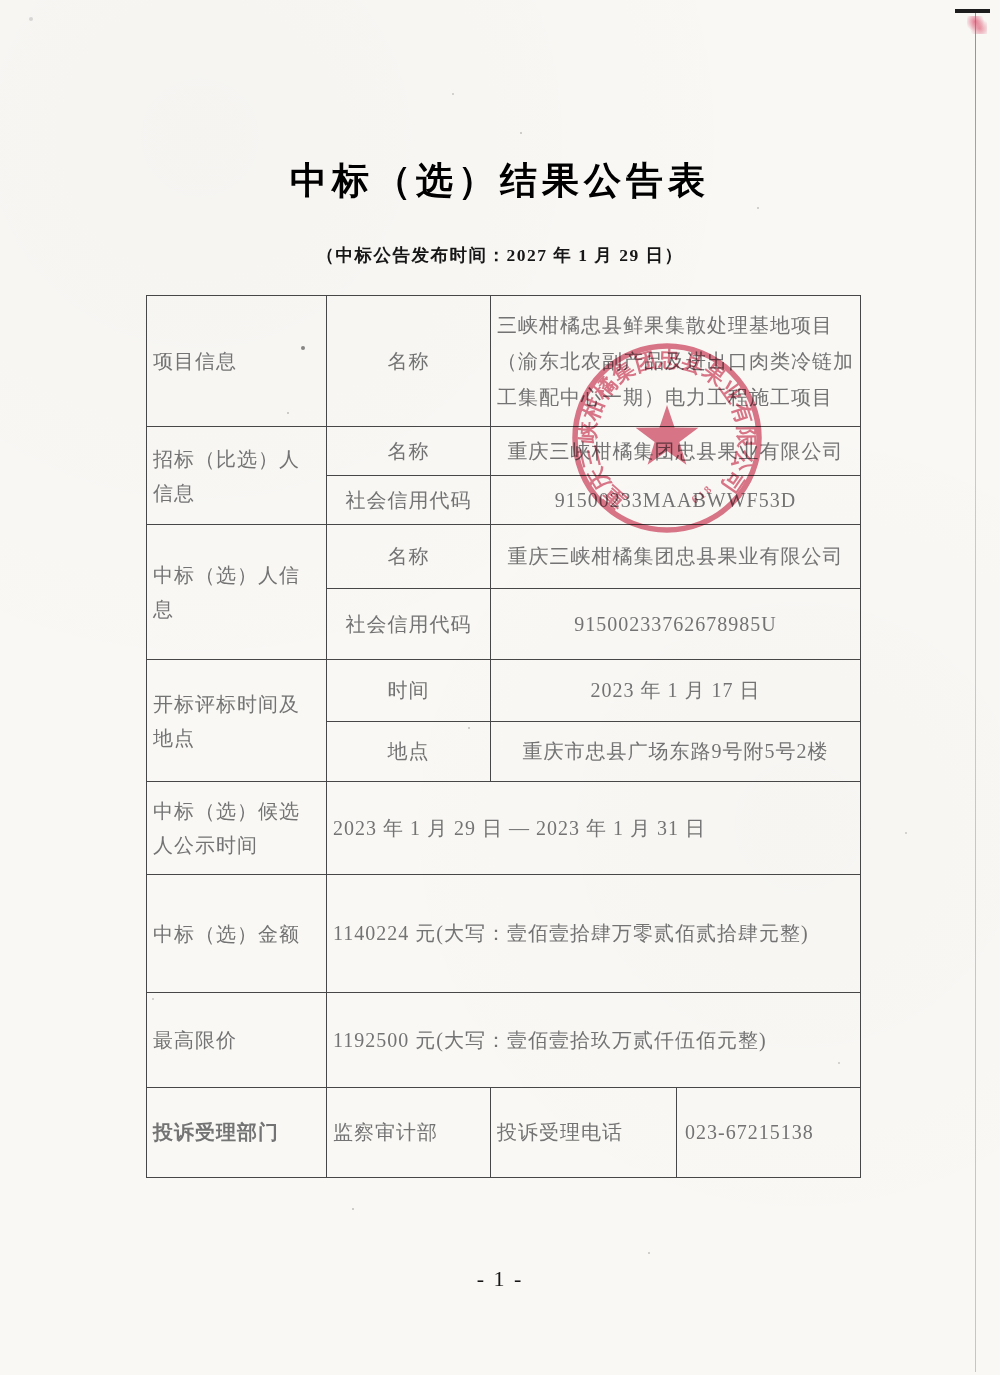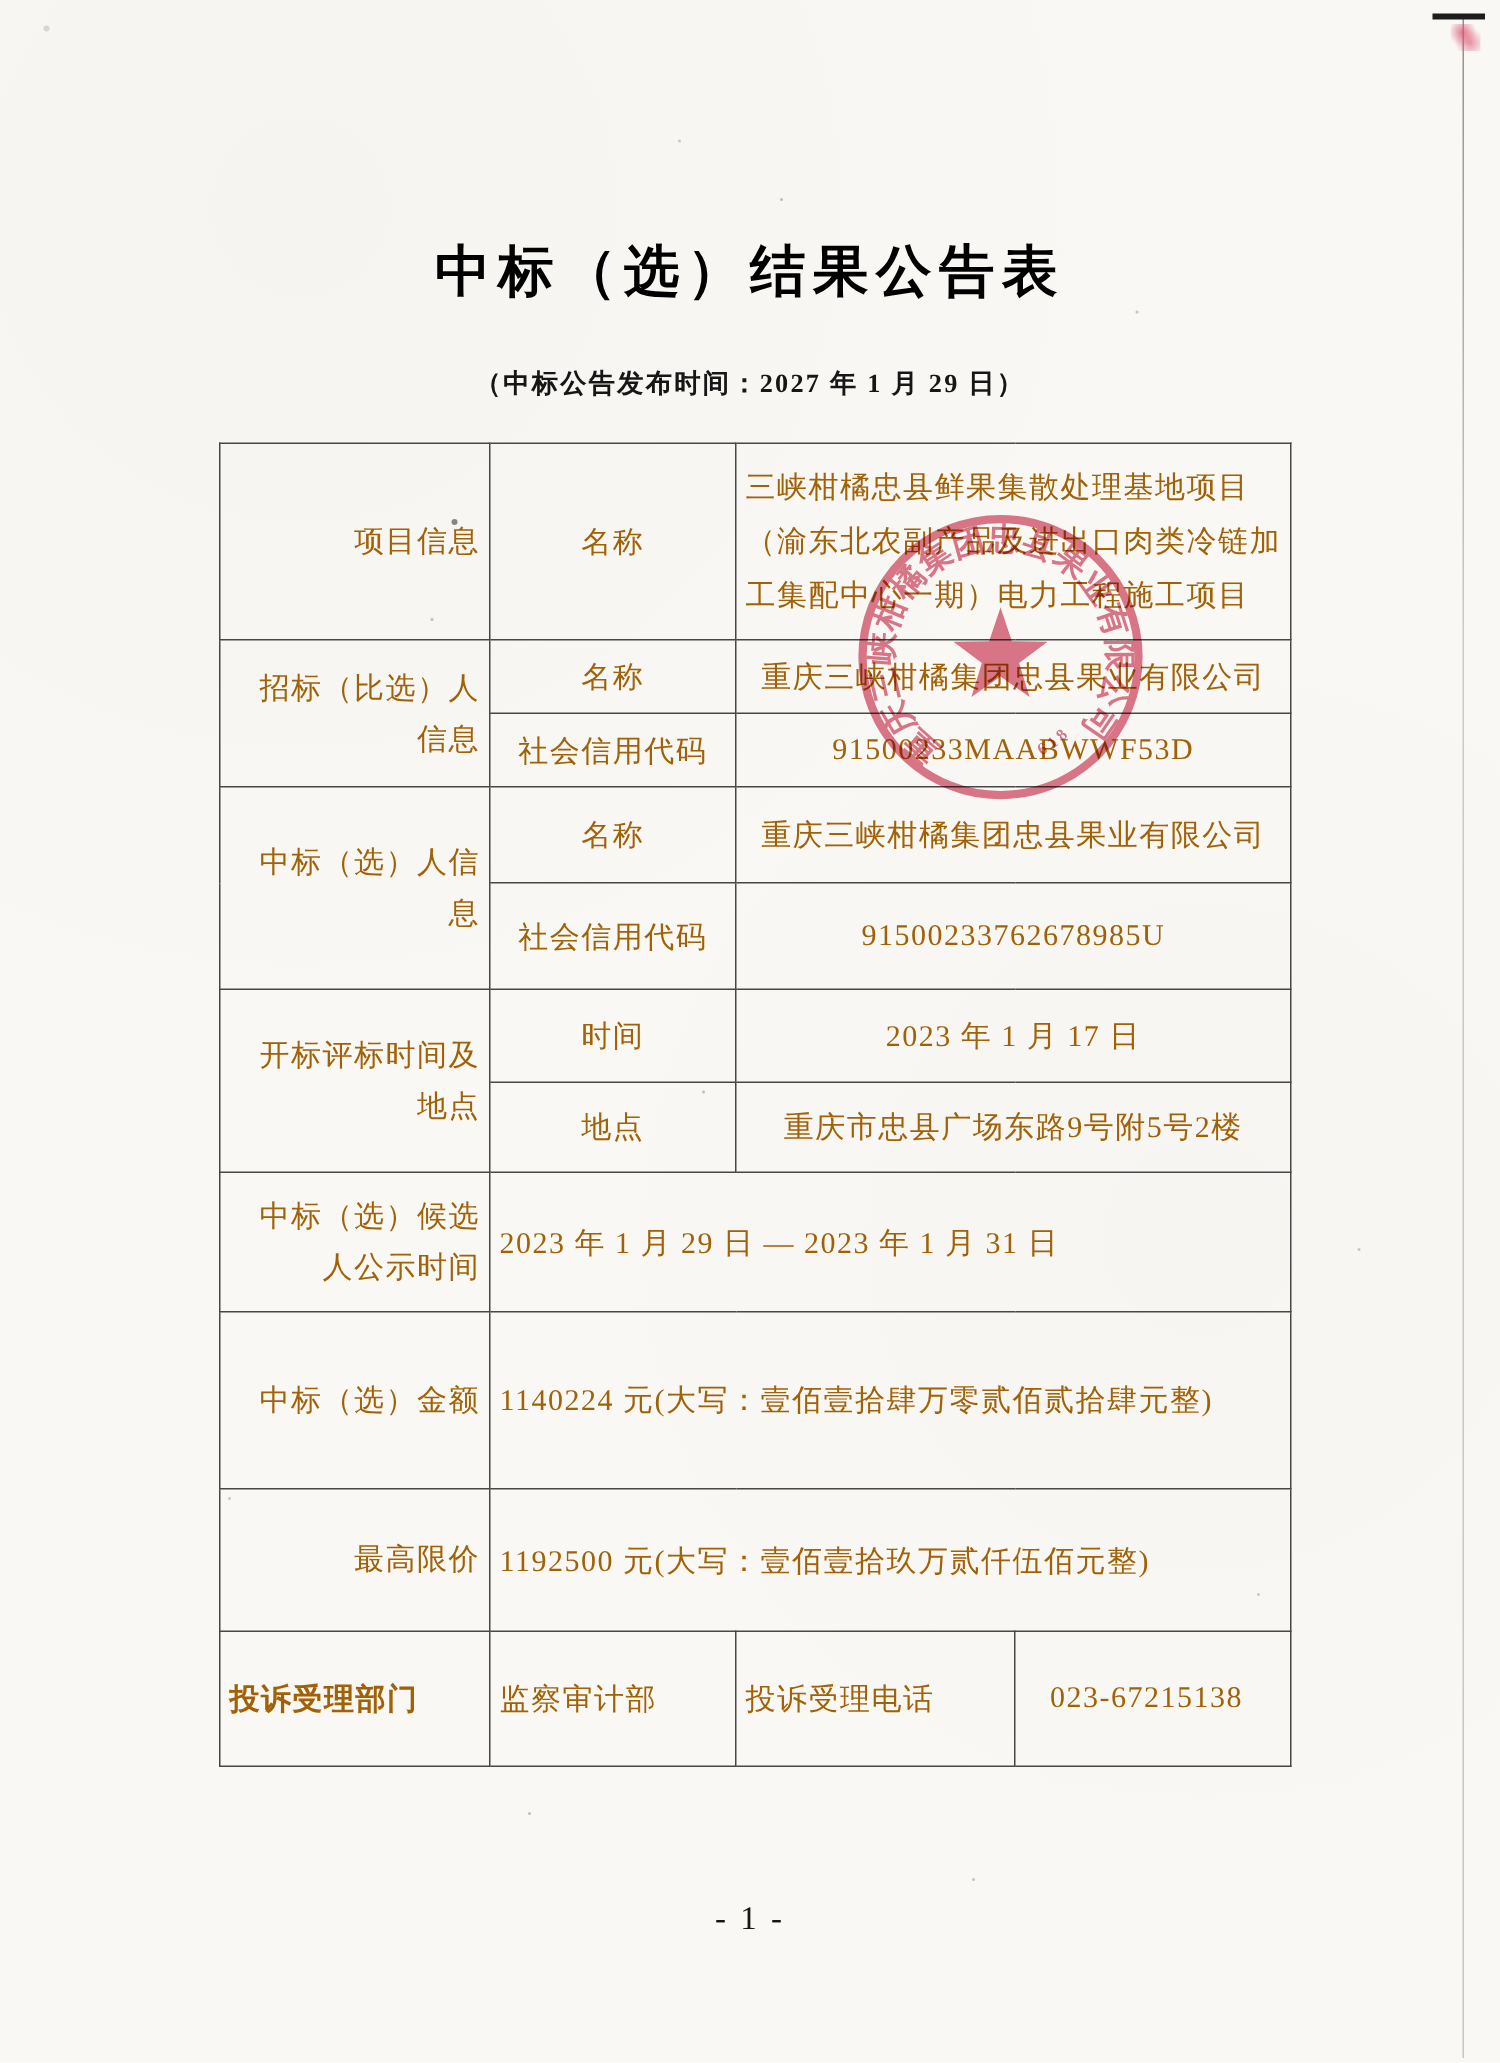--- a/index.html
+++ b/index.html
@@ -20,25 +20,25 @@
     position:absolute;top:243px;left:0;width:100%;text-align:center;
     font-size:17.5px;font-weight:bold;letter-spacing:1.5px;color:#161616;
   }
   table.doc{
     position:absolute;left:146px;top:295px;width:714px;
     border-collapse:collapse;table-layout:fixed;
   }
   table.doc td{
     border:1.5px solid #474747;
     vertical-align:middle;
-    font-size:20px;letter-spacing:1px;color:#a16207;
+    font-size:20px;letter-spacing:1px;color:#737373;
     padding:2px 6px;
     overflow:hidden;
   }
-  td.lab{text-align:right;line-height:1.7;}
+  td.lab{text-align:left;line-height:1.7;}
   td.key{text-align:center;}
   td.ctr{text-align:center;font-size:21px;}
   td.lft{text-align:left;padding-left:10px;font-size:21px;}
   td.proj{
     text-align:left;font-size:20px;line-height:36px;letter-spacing:2.4px;
     padding:6px 10px 6px 14px;vertical-align:middle;
   }
   td.code{text-align:center;font-size:22px;letter-spacing:1px;}
   td.small-pad{padding-left:16px;font-weight:bold;}
   
@@ -139,21 +139,21 @@
     <td colspan="3" class="lft">1140224 元(大写：壹佰壹拾肆万零贰佰贰拾肆元整)</td>
   </tr>
   <tr style="height:95px">
     <td class="lab">最高限价</td>
     <td colspan="3" class="lft">1192500 元(大写：壹佰壹拾玖万贰仟伍佰元整)</td>
   </tr>
   <tr style="height:90px">
     <td class="lft small-pad" style="font-size:20px">投诉受理部门</td>
     <td class="lft" style="font-size:20px">监察审计部</td>
     <td class="lft" style="font-size:20px">投诉受理电话</td>
-    <td class="lft" style="padding-left:23px">023-67215138</td>
+    <td class="lft" style="padding-left:8px">023-67215138</td>
   </tr>
 </tbody>
   </table>
 
 <svg class="seal" viewBox="0 0 202 202">
   <circle cx="101" cy="101" r="92" fill="none" stroke="#d5566e" stroke-width="5.5"></circle>
   <polygon points="101,68 108.6,90.5 132.4,90.8 113.4,105 120.4,127.7 101,114 81.6,127.7 88.6,105 69.6,90.8 93.4,90.5" fill="#d5566e"></polygon>
   <defs>
     <path id="sealTextArc" d="M 29,101 A 72,72 0 1,1 173,101 A 72,72 0 1,1 29,101" fill="none"></path>
     <path id="sealSerialArc" d="M 48,143 A 62,62 0 0,0 154,143" fill="none"></path>

